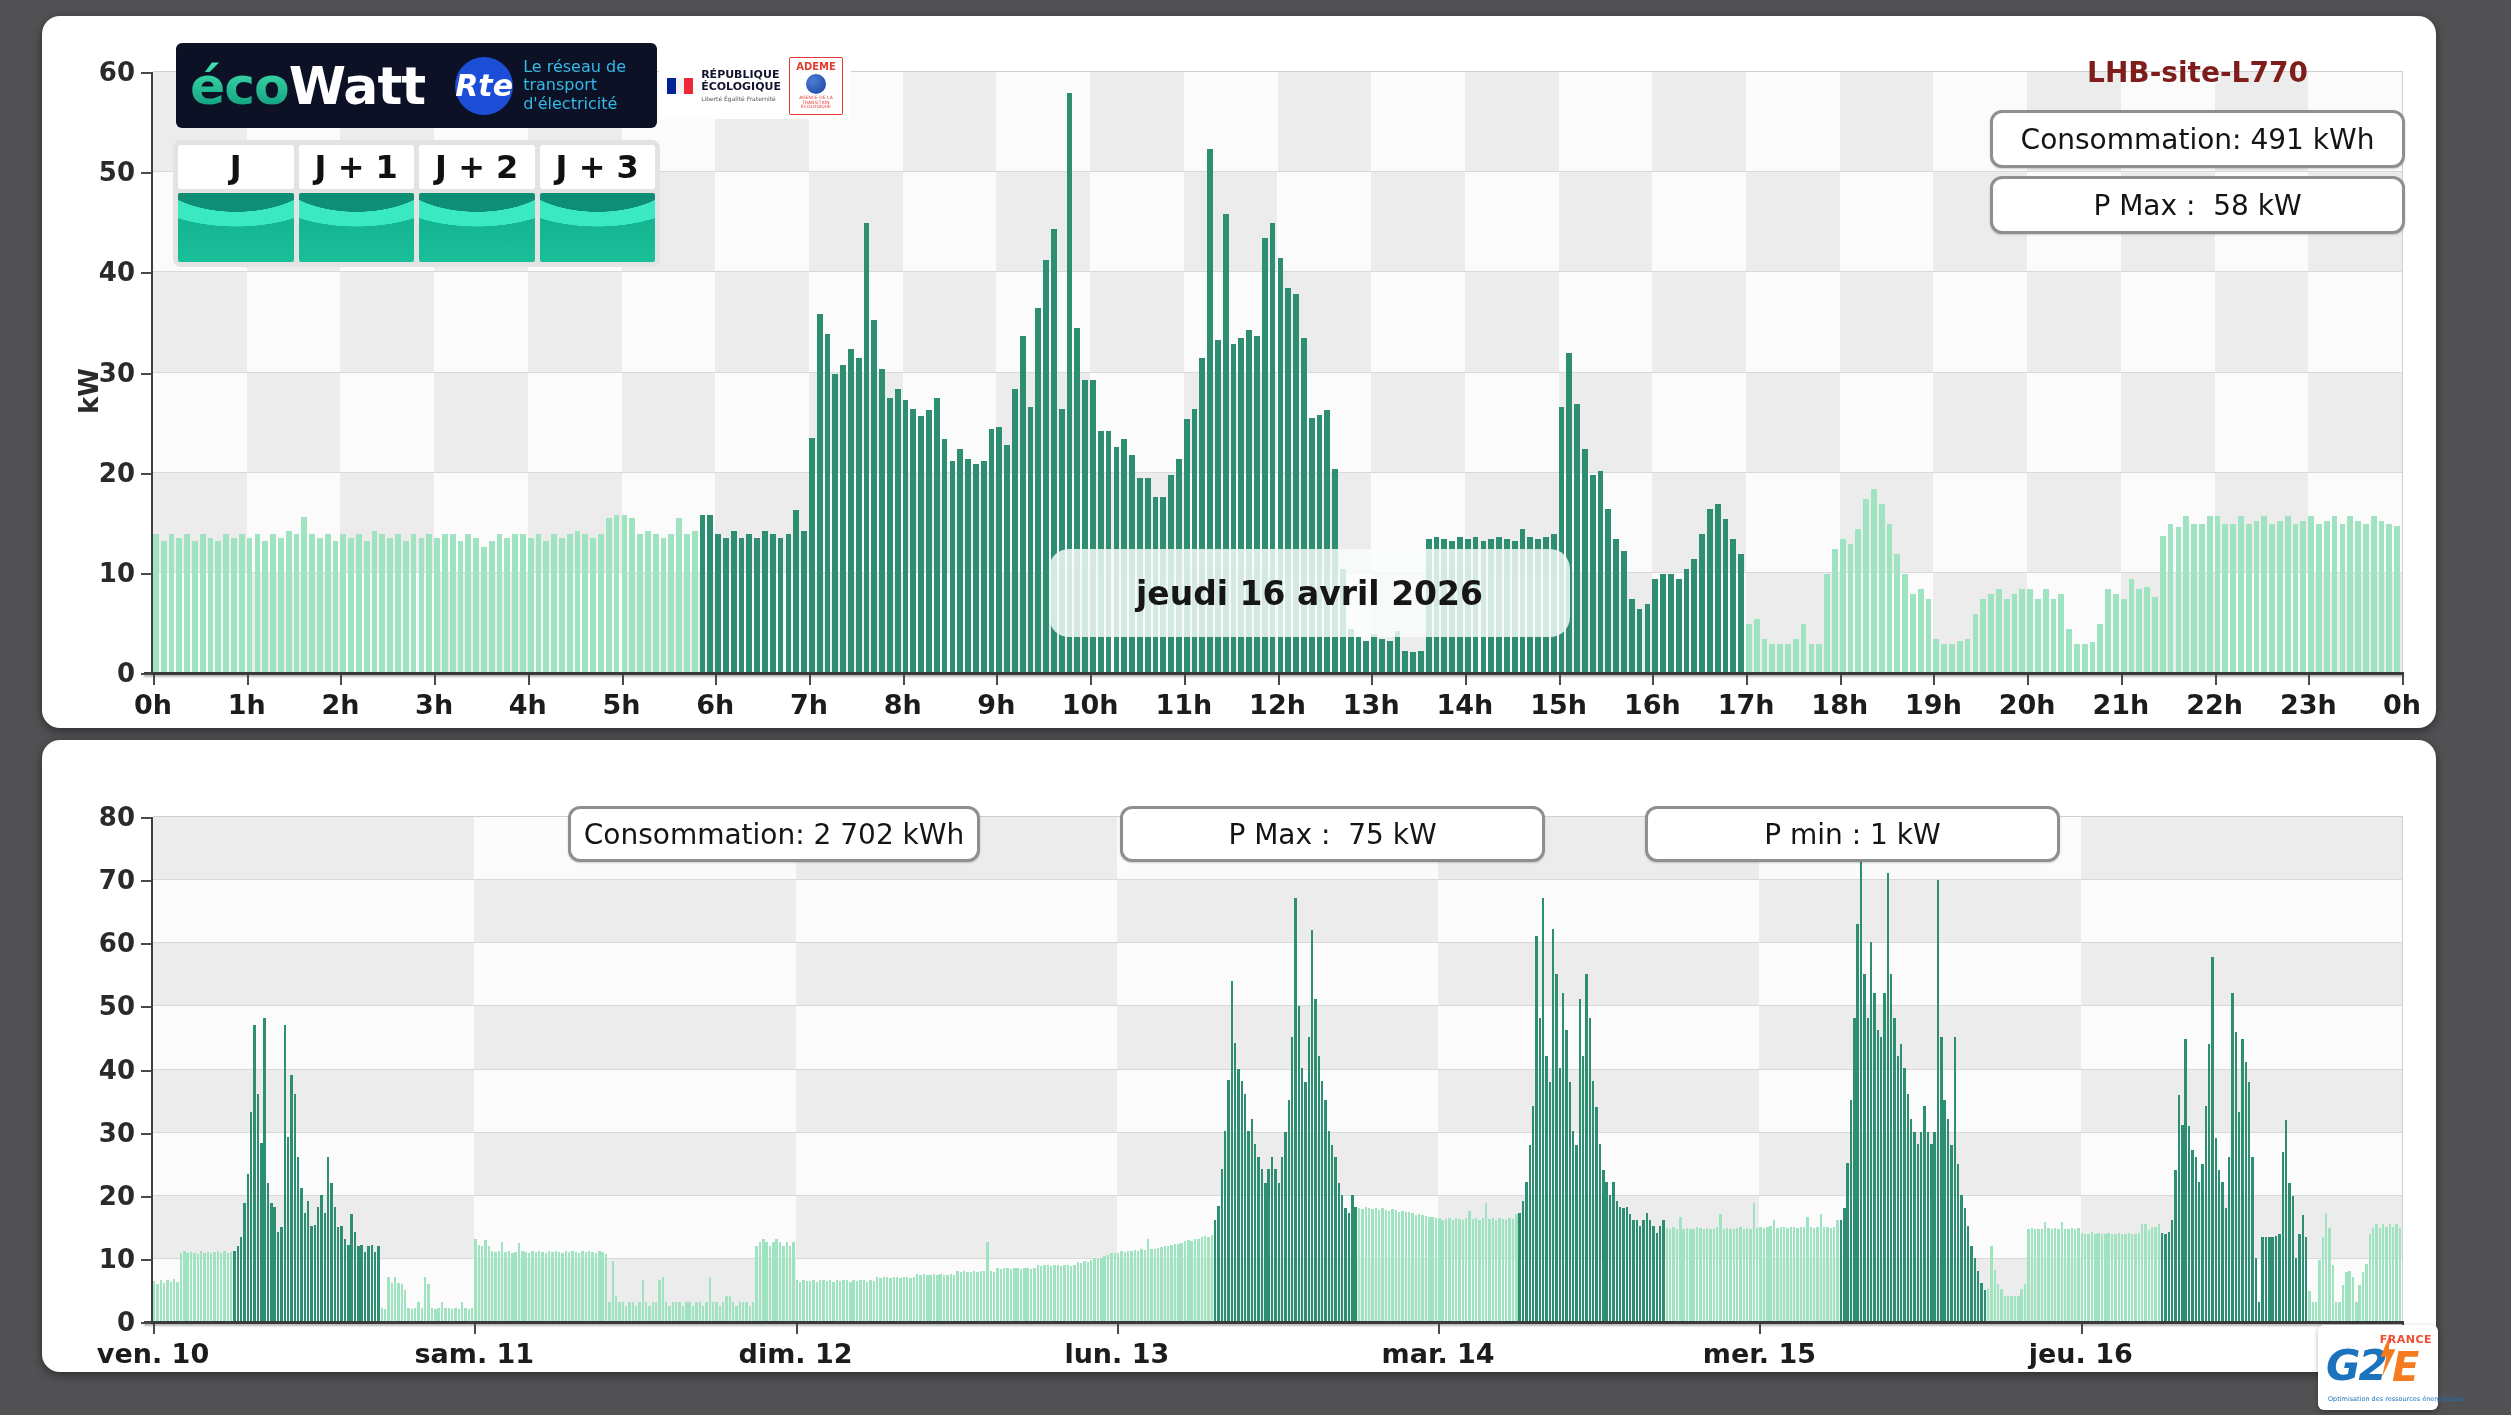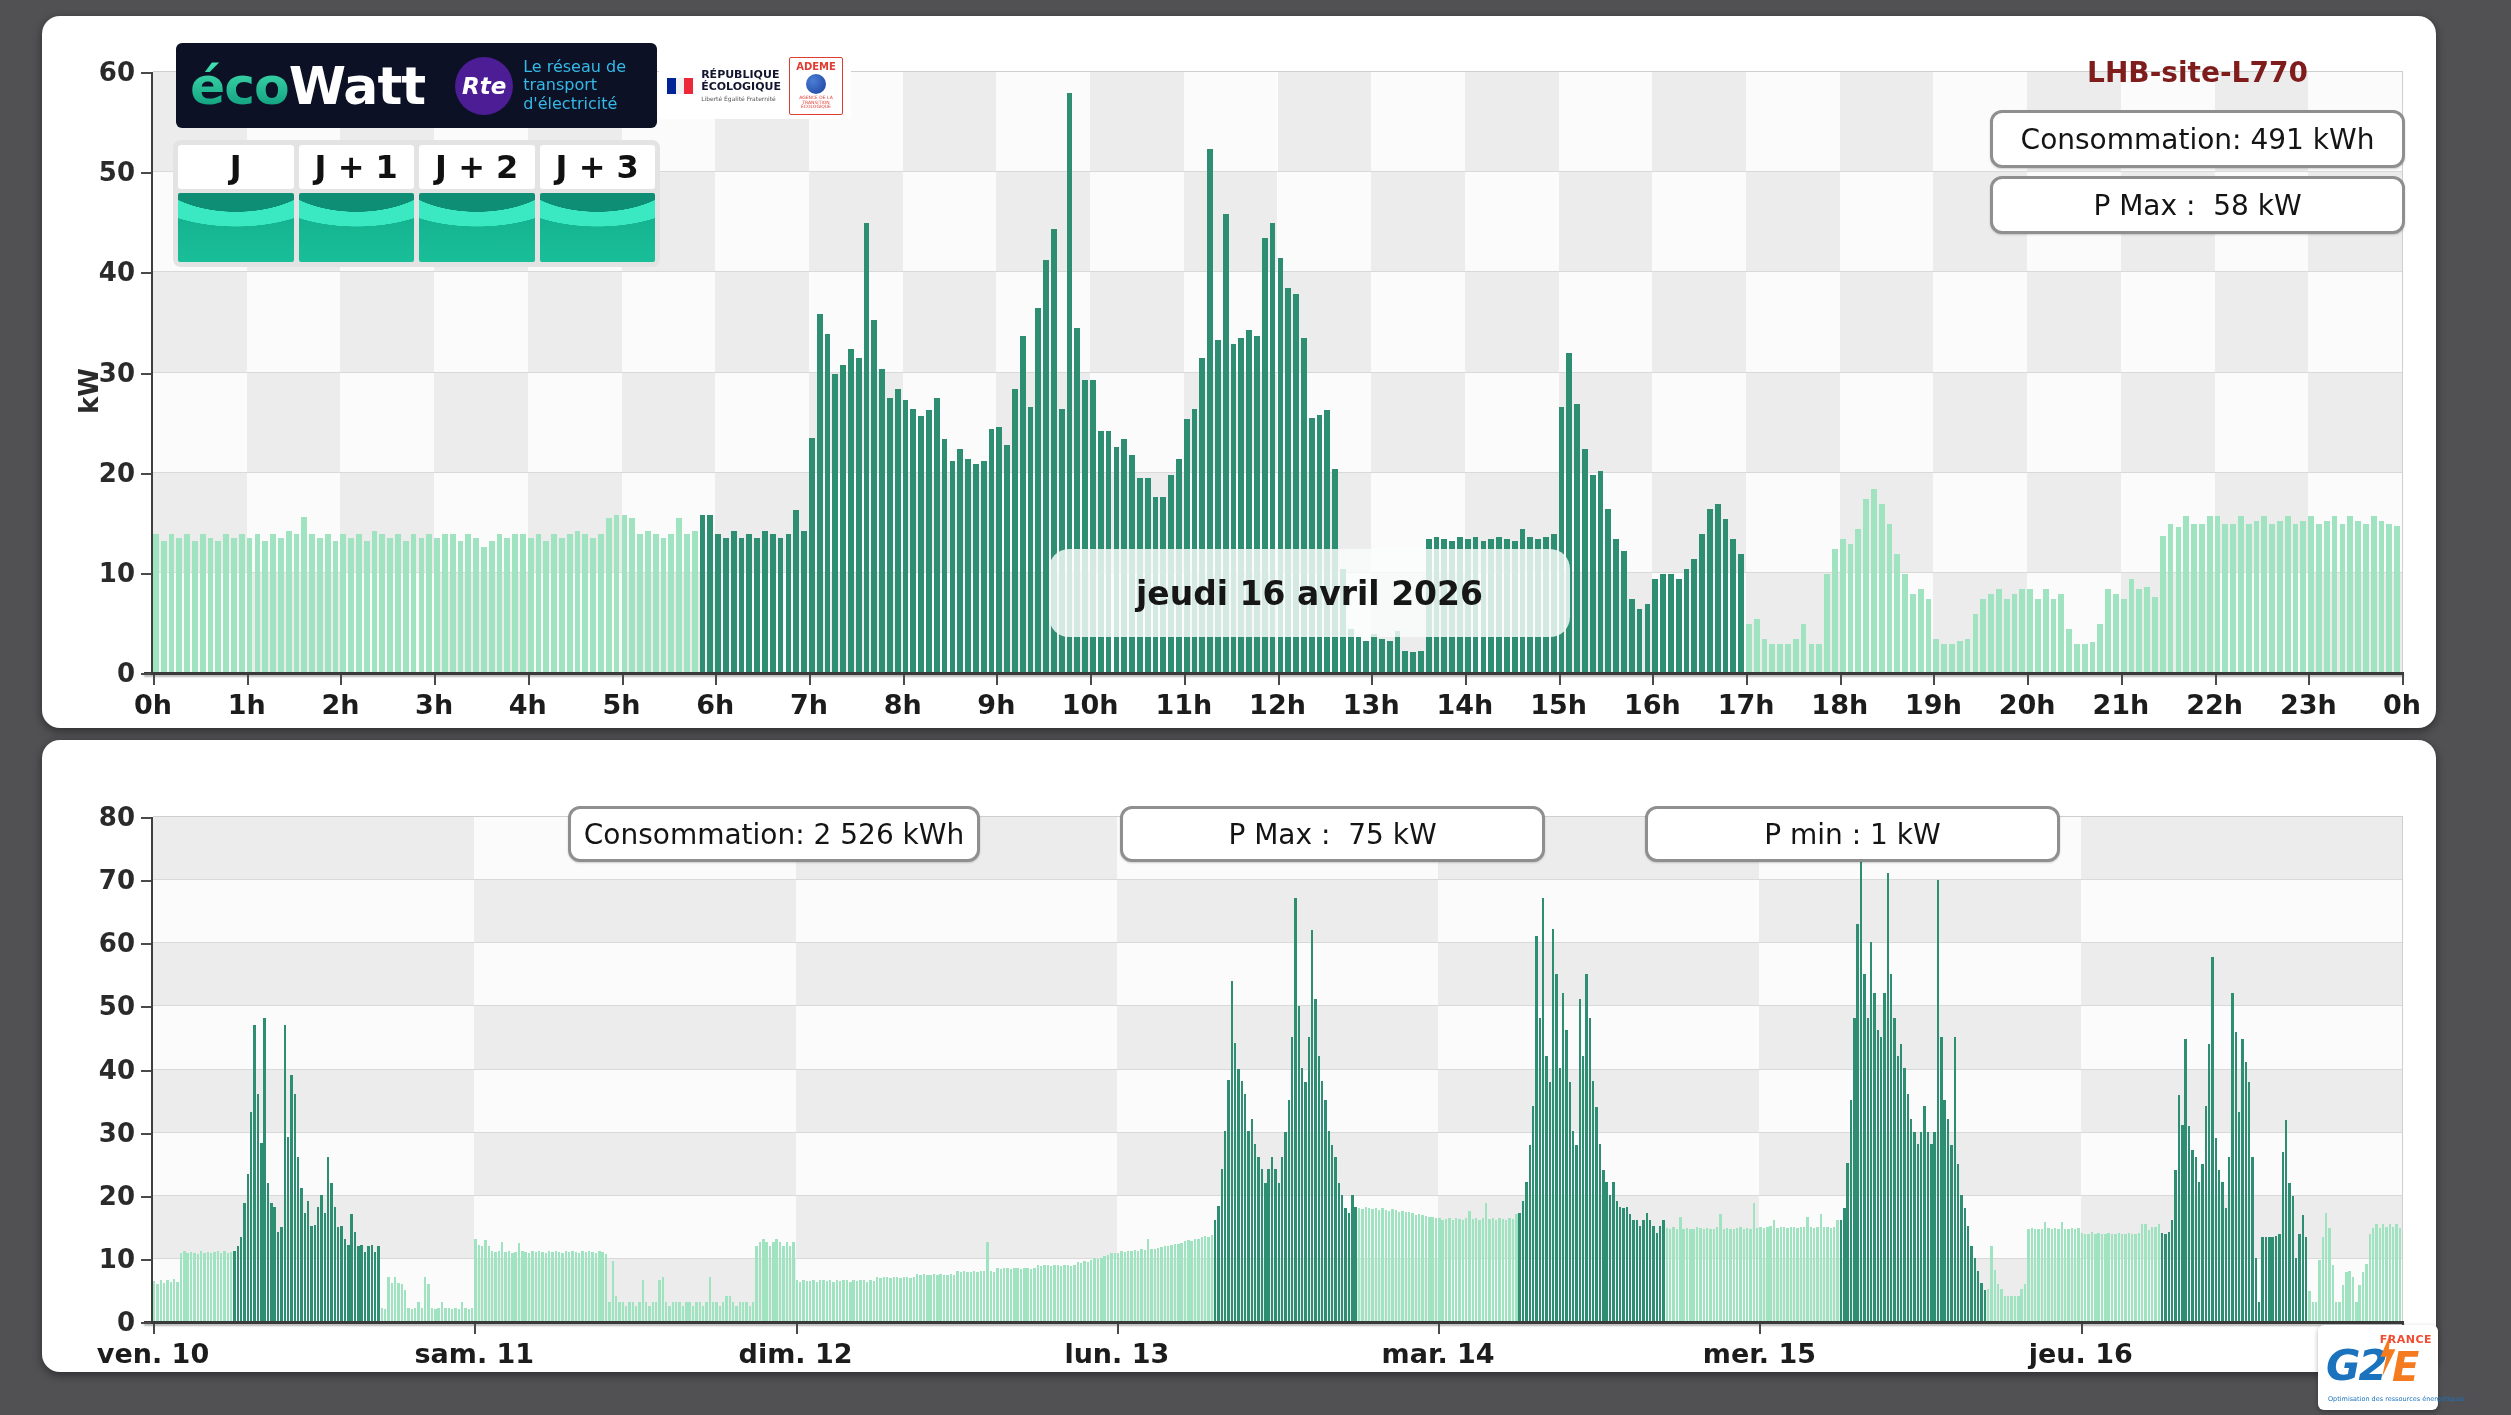--- a/index.html
+++ b/index.html
@@ -55,23 +55,23 @@
     padding:0 14px;box-sizing:border-box;gap:16px;z-index:6;
   }
   .ecowatt-logo{font-size:52px;font-weight:700;letter-spacing:-1px;line-height:1;white-space:nowrap;}
   .ecowatt-logo .eco{
     background:linear-gradient(180deg,#45e2b2 10%,#0e9c7c 90%);
     -webkit-background-clip:text;background-clip:text;color:transparent;
   }
   .ecowatt-logo .watt{color:#ffffff;}
   .rte-wrap{display:flex;align-items:center;gap:10px;margin-left:14px;}
   .rte-circle{
-    width:58px;height:58px;border-radius:50%;background:#4c1d95;color:#fff;
+    width:58px;height:58px;border-radius:50%;background:#1d4ed8;color:#fff;
     display:flex;align-items:center;justify-content:center;
-    font-size:23px;font-weight:700;font-style:italic;flex:none;
+    font-size:30px;font-weight:700;font-style:italic;flex:none;
   }
   .rte-tagline{color:#35b9e6;font-size:16px;line-height:1.15;width:120px;}
   .gov-box{
     background:#ffffff;border-radius:4px;height:67px;display:flex;align-items:center;
     gap:8px;padding:4px 8px;box-sizing:border-box;margin-left:auto;
   }
   .flag{display:flex;width:26px;height:16px;}
   .flag i{flex:1;}
   .flag .b{background:#002395;}.flag .w{background:#f2f2f2;}.flag .r{background:#ed2939;}
   .gov-text{font-size:11px;font-weight:700;color:#13142e;line-height:1.1;}
@@ -1483,21 +1483,21 @@
       <div class="x-tick" style="left: 100%;"></div>
       <div class="x-tick-label" style="left: 0%;">ven. 10</div>
       <div class="x-tick-label" style="left: 14.2857%;">sam. 11</div>
       <div class="x-tick-label" style="left: 28.5714%;">dim. 12</div>
       <div class="x-tick-label" style="left: 42.8571%;">lun. 13</div>
       <div class="x-tick-label" style="left: 57.1429%;">mar. 14</div>
       <div class="x-tick-label" style="left: 71.4286%;">mer. 15</div>
       <div class="x-tick-label" style="left: 85.7143%;">jeu. 16</div>
     </div>
 
-  <div class="info-box" id="bbox0">Consommation: 2 526 kWh</div>
+  <div class="info-box" id="bbox0">Consommation: 2 702 kWh</div>
   <div class="info-box" id="bbox1">P Max :  75 kW</div>
   <div class="info-box" id="bbox2">P min : 1 kW</div>
 
   <div class="g2e">
     <div class="g2e-inner">
       <span class="g2e-g2">G2</span>
       <span class="g2e-bolt">
         <svg width="20" height="44" viewBox="0 0 24 52">
             <polygon points="15,0 3,28 10,28 5,52 21,19 13,19" fill="#f47b20"></polygon>
           </svg>

